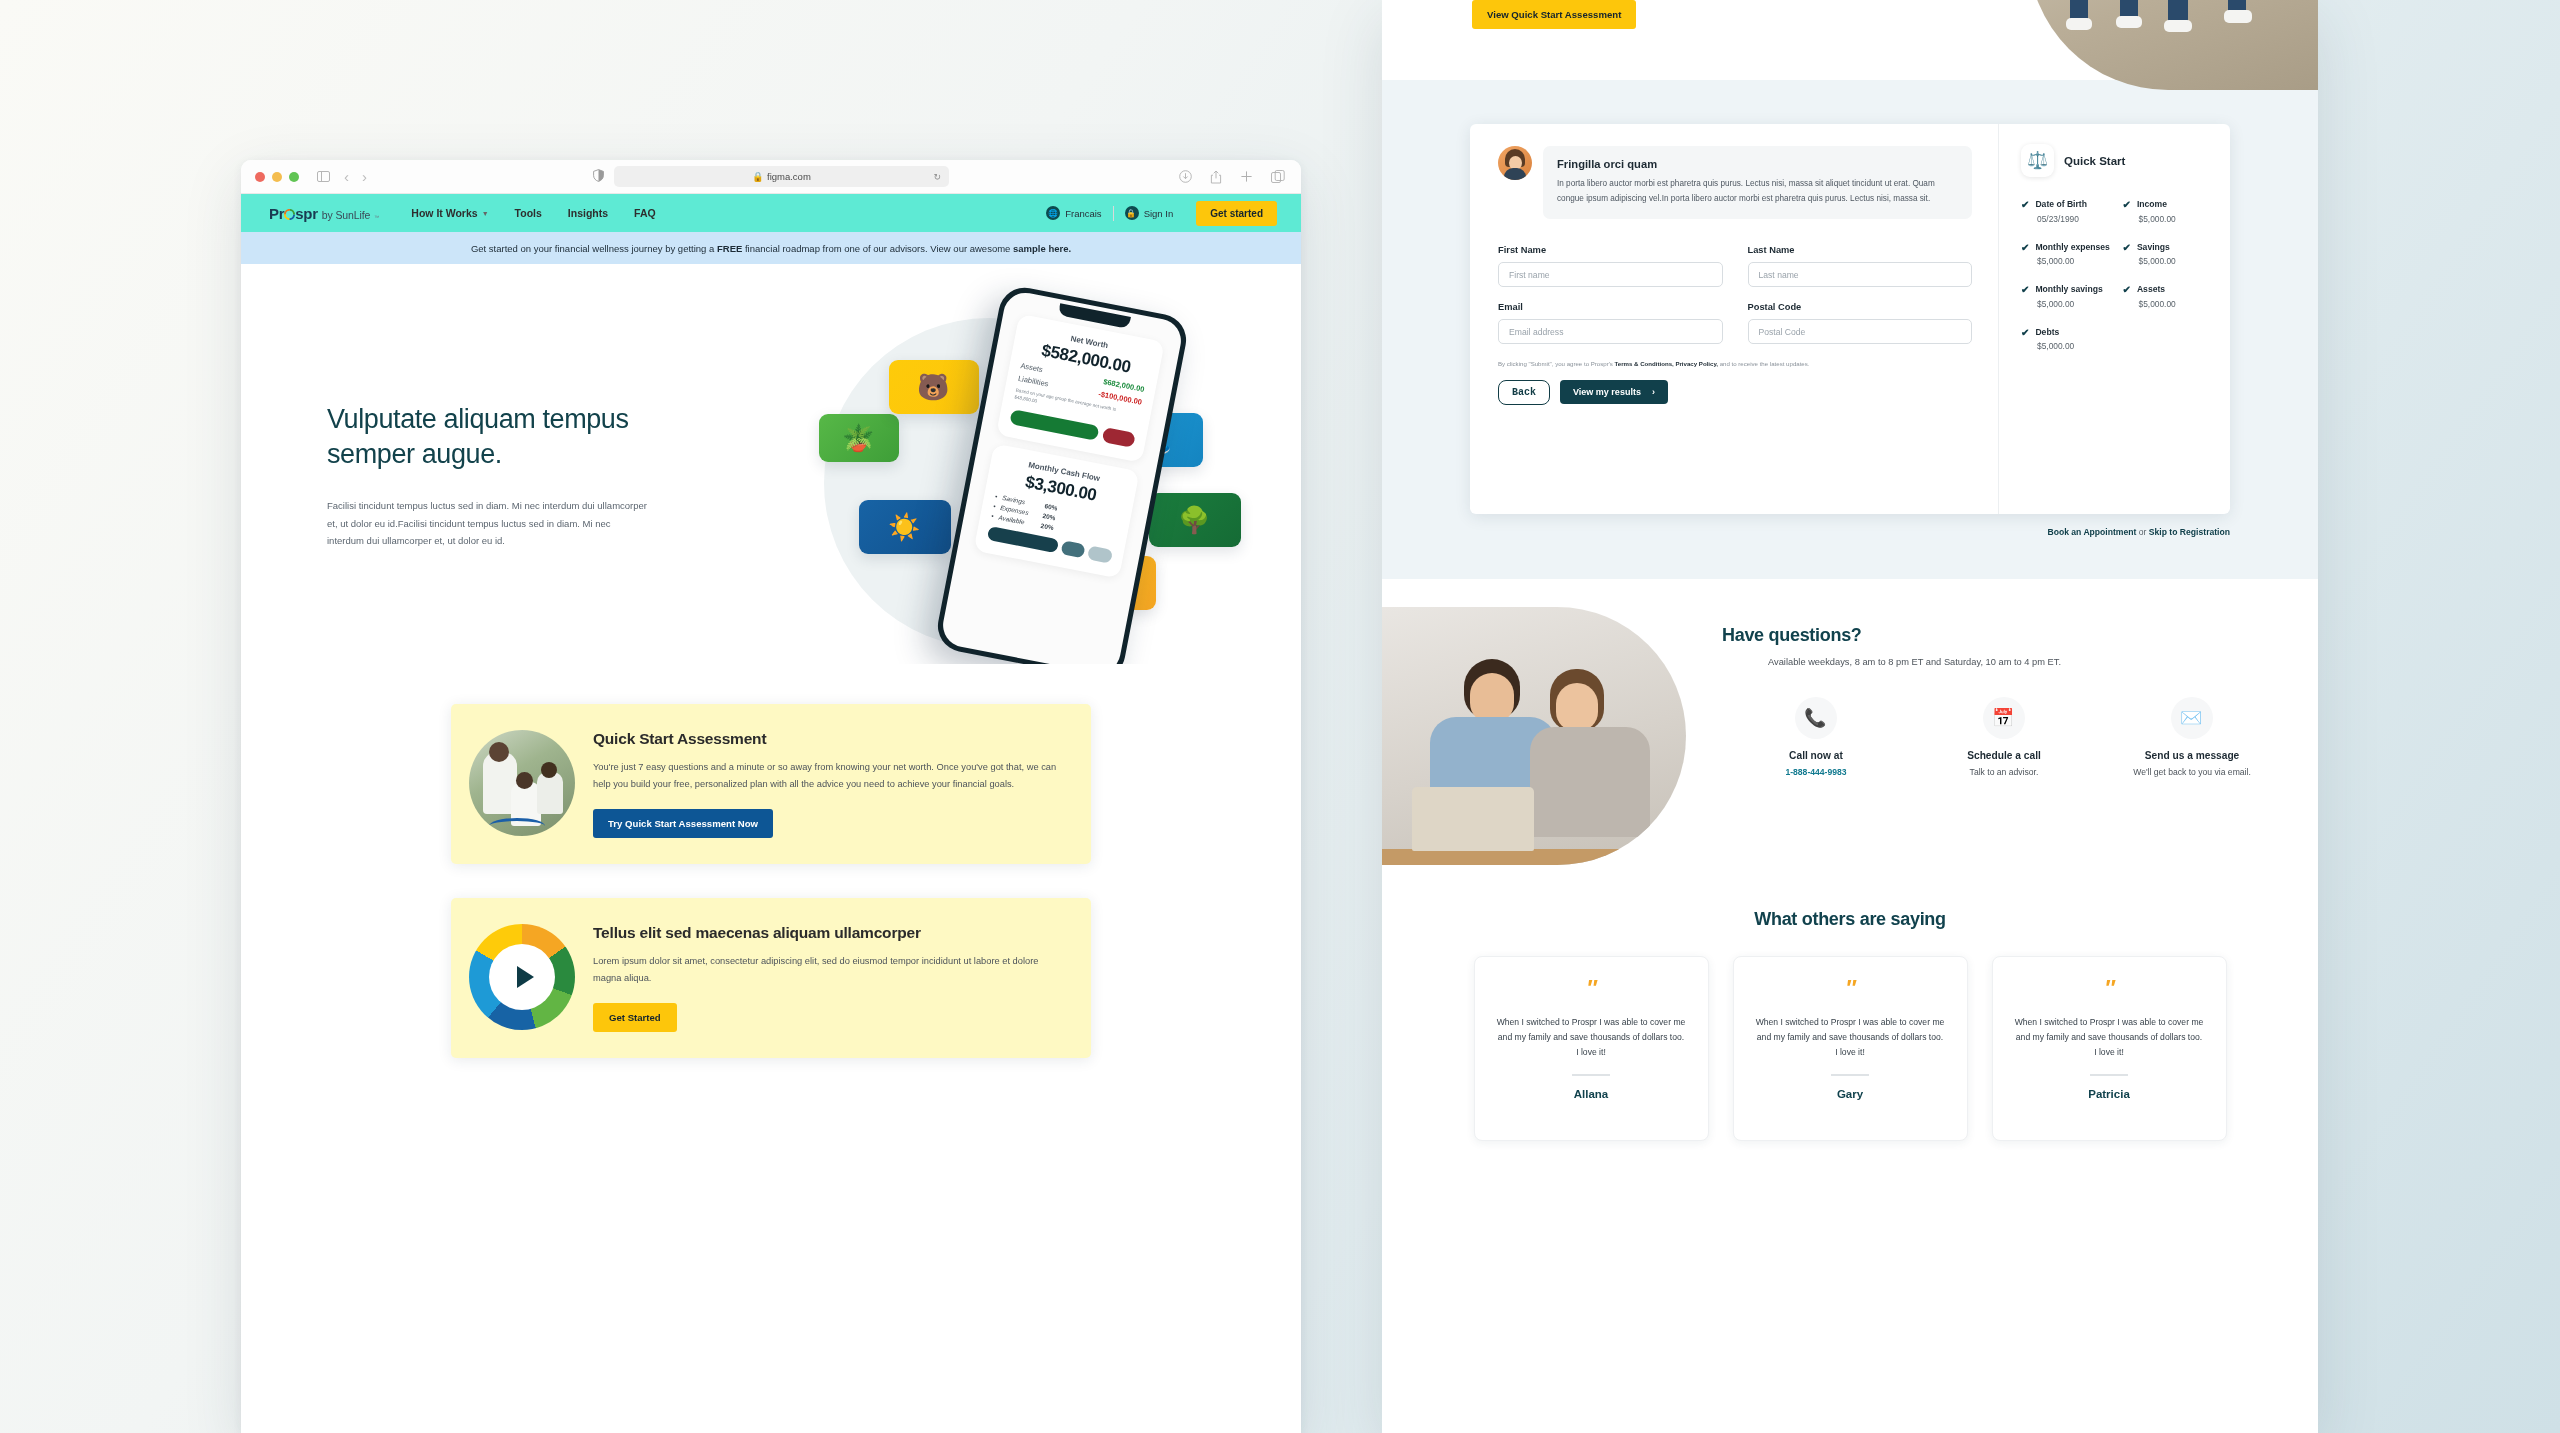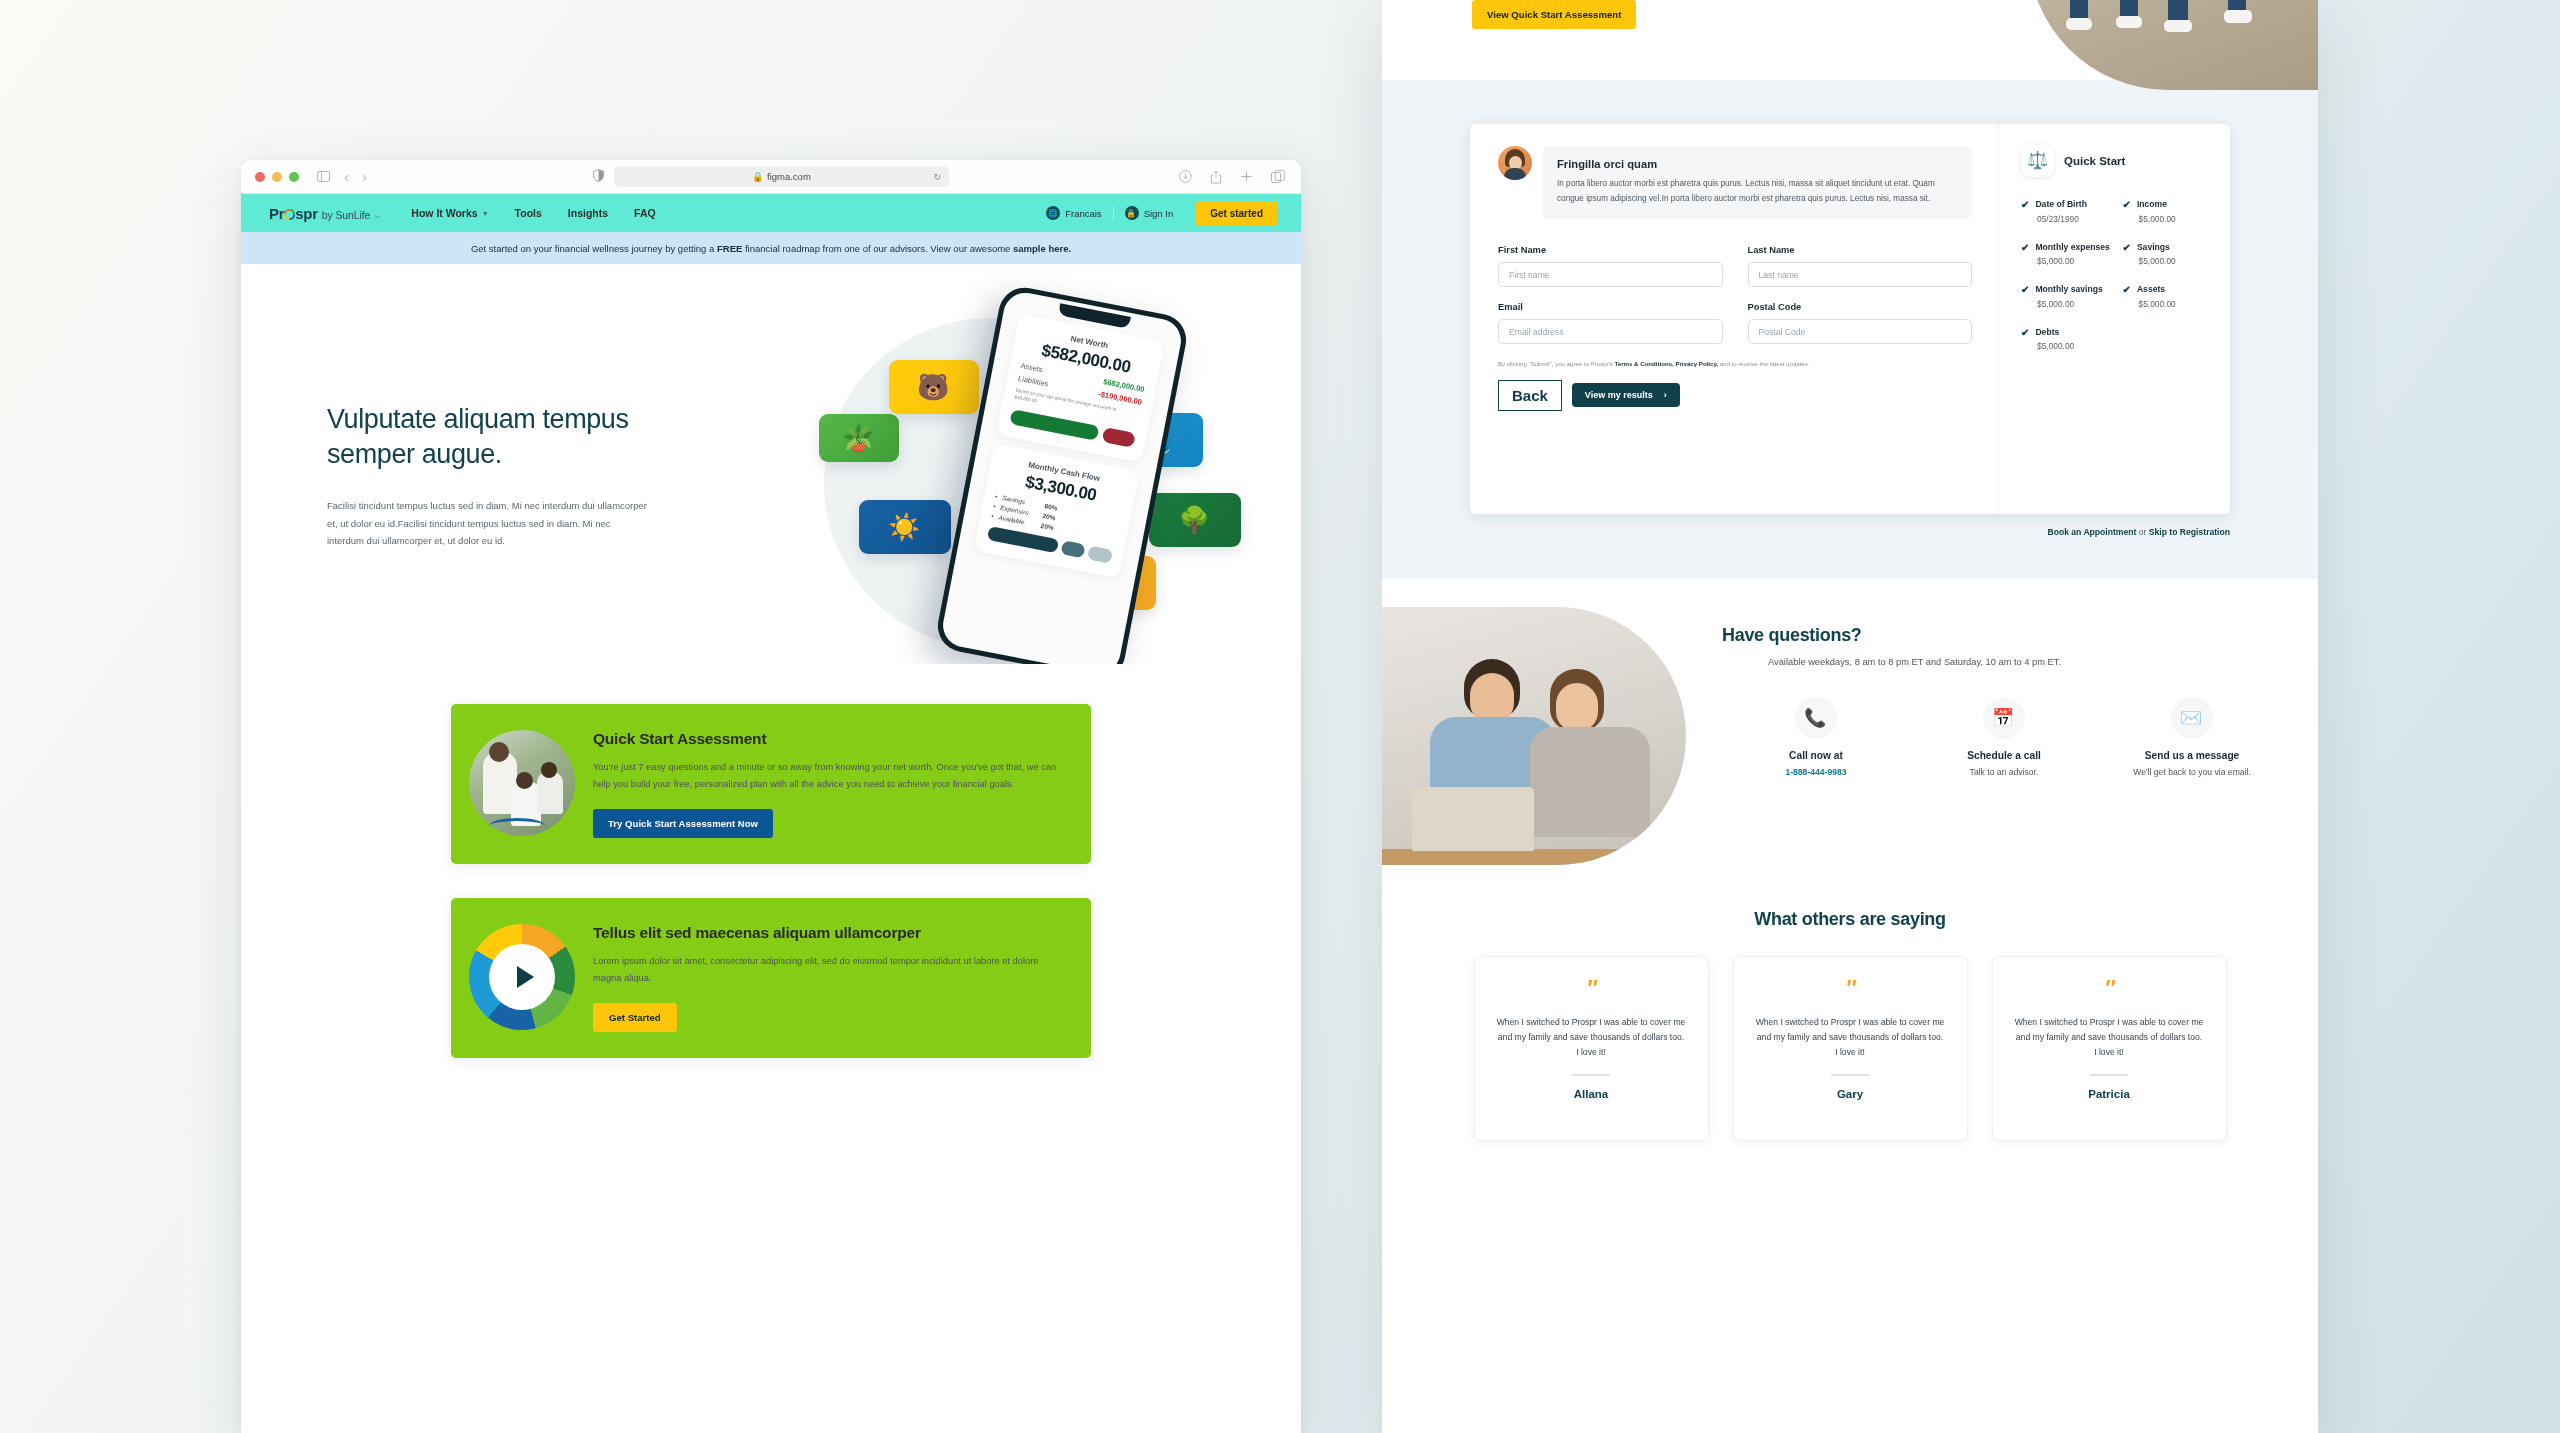--- a/index.html
+++ b/index.html
@@ -204,21 +204,21 @@
   .bar2 { height: 14px; border-radius: 8px; }
   .bar2.a { flex: 3; background:#17404c; }
   .bar2.b { flex: 1; background:#43707c; }
   .bar2.c { flex: 1; background:#b0c4ca; }
 
   
   .cards-area { background:#fff; padding: 40px 0 0; }
   .info-card {
     margin: 0 auto 34px;
     width: 640px;
-    background:#84cc16;
+    background:#fef9c3;
     border-radius: 5px;
     box-shadow: 0 2px 14px rgba(30,50,70,0.10);
     display:flex; padding: 22px 26px 26px 18px; gap: 18px;
   }
   .card-photo {
     width: 106px; height: 106px; border-radius:50%; flex:none;
     background: linear-gradient(150deg,#cfd9c7 0%,#9fb48e 40%,#7a8f6c 100%);
     position:relative; overflow:hidden; margin-top:4px;
   }
   .card-photo .fig1 { position:absolute; left:14px; top:22px; width:34px; height:62px; background:#f2f3ef; border-radius: 14px 14px 4px 4px; }
@@ -337,21 +337,21 @@
   .field-input::placeholder { color: #9aa3ab; }
 
   .legal {
     margin-top: 5px; font-size: 6.1px; color:#8a929a; line-height:1.6;
   }
   .legal a { color:#1d2a33; font-weight:700; text-decoration:none; }
 
   .form-btns { margin-top: 11px; display:flex; gap:10px; align-items:center; }
   .btn-back {
     background:#fff; border:1px solid #113c45; color:#113c45;
-    font-size:15px; font-weight:700; padding: 6px 13px; border-radius:0; cursor:pointer;
+    font-size:10px; font-weight:700; padding: 6px 13px; border-radius:8px; cursor:pointer;font-family:Liberation Mono, monospace;
   }
   .btn-results {
     background:#11404b; border:none; color:#fff;
     font-size:9px; font-weight:700; padding: 7px 13px; border-radius:4px; cursor:pointer;
     display:flex; align-items:center; gap:11px;
   }
 
   .form-right {
     width: 232px; border-left: 1px solid #eceff1;
     padding: 20px 18px 20px 22px;

